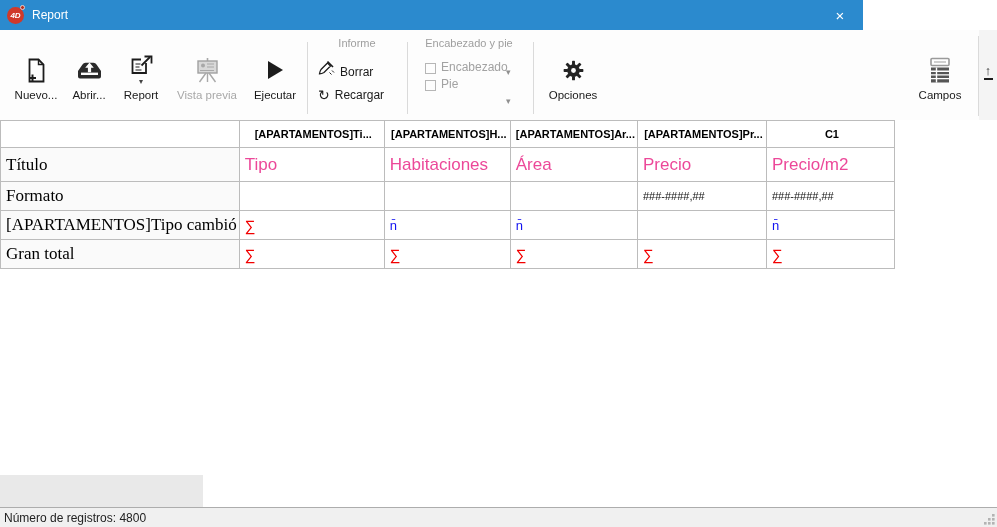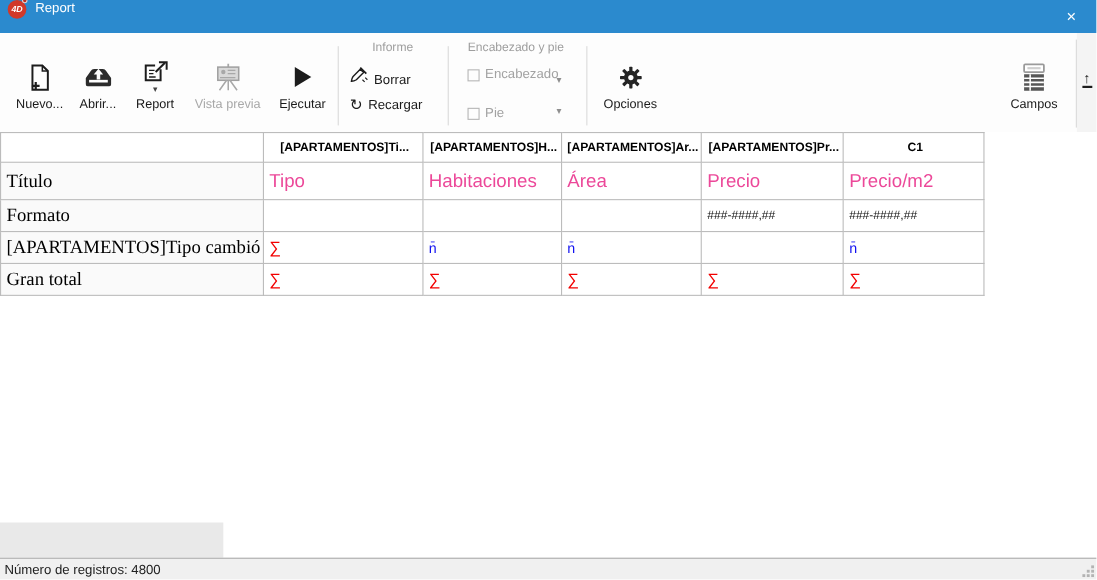--- a/index.html
+++ b/index.html
@@ -1,21 +1,21 @@
 <!DOCTYPE html>
 <html><head>
 <meta charset="utf-8">
 <style>
   html,body{margin:0;padding:0;background:#fff;}
   .app{position:relative;width:997px;height:527px;overflow:hidden;background:#fff;
        font-family:"Liberation Sans",sans-serif;-webkit-font-smoothing:antialiased;}
 
   
-  .titlebar{position:absolute;left:0;top:0;width:997px;height:30px;background:#2b8ace;
-            display:flex;align-items:flex-start;}
+  .titlebar{position:absolute;left:0;top:0;width:863px;height:30px;background:#2b8ace;
+            display:flex;align-items:center;}
   .logo{position:relative;width:17px;height:17px;margin-left:7px;border-radius:50%;
         background:#d0392a;color:#fff;font-size:8px;font-weight:bold;font-style:italic;
         display:flex;align-items:center;justify-content:center;flex:0 0 auto;}
   .logo .dot{position:absolute;right:-1px;top:-2px;width:5px;height:5px;border-radius:50%;
              background:#b92f20;border:1px solid #e8d0cc;box-sizing:border-box;}
   .wtitle{color:#fff;font-size:12px;margin-left:8px;}
   .closebtn{position:absolute;right:0;top:0;width:46px;height:30px;display:flex;
             align-items:center;justify-content:center;color:#fff;font-size:15px;cursor:default;}
 
   
@@ -153,21 +153,21 @@
     </div>
 
     <div class="vsep" style="left:407px;"></div>
 
     <div class="grouplabel" style="left:410px;width:118px;">Encabezado y pie</div>
     <div class="group-item gi-disabled" style="left:425px;top:30px;">
       <span class="checkbox"></span>
       <span>Encabezado</span>
     </div>
     <div class="smalldd" style="left:506px;top:37px;">▾</div>
-    <div class="group-item gi-disabled" style="left:425px;top:65px;">
+    <div class="group-item gi-disabled" style="left:425px;top:47px;">
       <span class="checkbox"></span>
       <span>Pie</span>
     </div>
     <div class="smalldd" style="left:506px;top:66px;">▾</div>
 
     <div class="vsep" style="left:533px;"></div>
 
     <div class="tbtn" style="left:545px;width:56px;">
       <div class="ticon">
         <svg width="21" height="21" viewBox="0 0 20 20">

